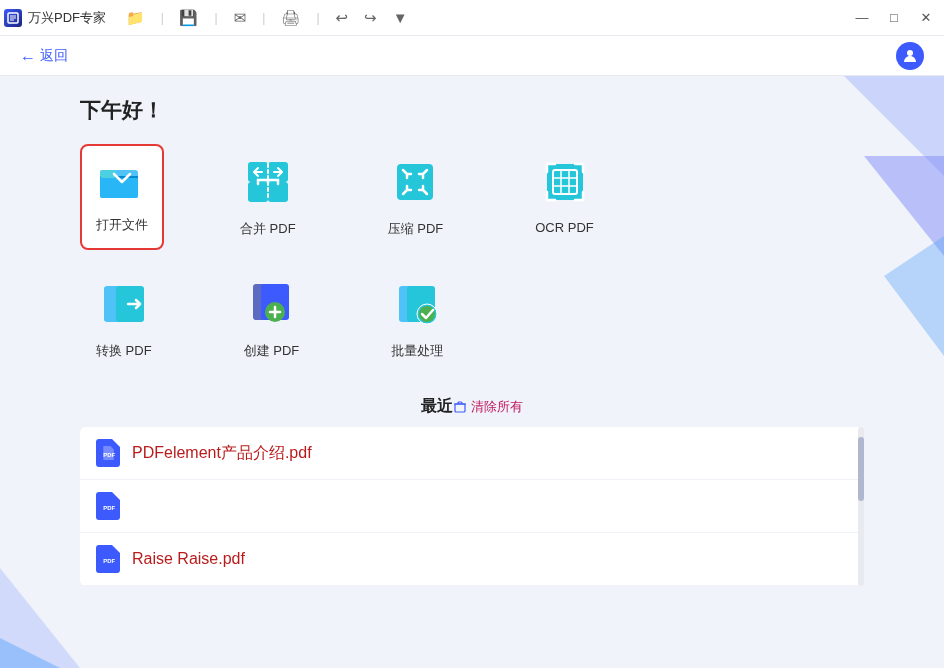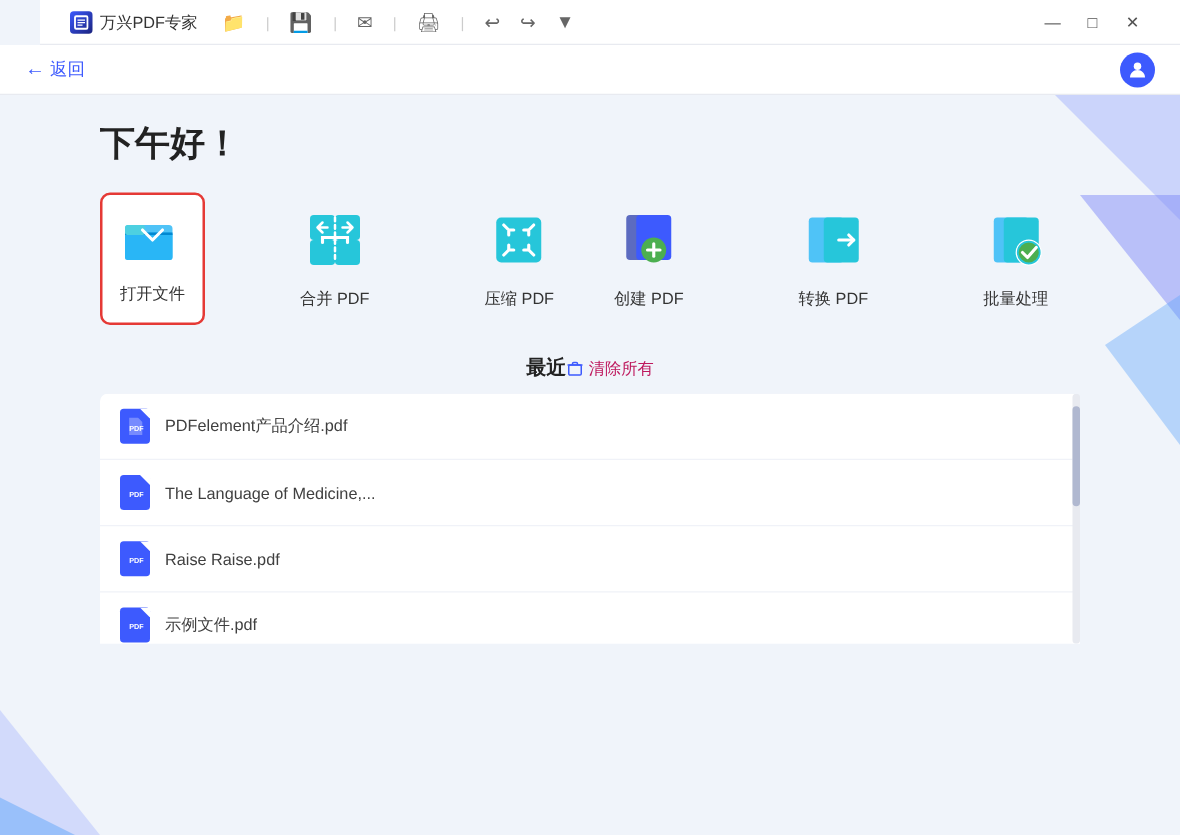--- a/index.html
+++ b/index.html
@@ -11,25 +11,24 @@
       overflow: hidden;
       position: relative;
     }
 
     
     .titlebar {
       background: #fff;
       height: 36px;
       display: flex;
       align-items: center;
-      padding: 0 24px;
+      padding: 0 4px;
       border-bottom: 1px solid #e8eaf0;
       position: relative;
       z-index: 10;
-      margin-left: 32px;
     }
     .titlebar-logo {
       display: flex;
       align-items: center;
       gap: 6px;
       font-size: 13px;
       color: #333;
       font-weight: 500;
     }
     .titlebar-logo-icon {
@@ -113,30 +112,30 @@
     .main-content {
       display: flex;
       flex-direction: column;
       padding: 20px 80px 20px 80px;
       position: relative;
       height: calc(668px - 36px - 40px);
       overflow: hidden;
     }
 
     .greeting {
-      font-size: 28px;
+      font-size: 21px;
       font-weight: 600;
       color: #222;
       margin-bottom: 20px;
     }
 
     
     .action-grid {
       display: flex;
-      flex-direction: row;
+      flex-direction: column;
       gap: 16px;
       margin-bottom: 24px;
     }
     .action-row {
       display: flex;
       gap: 60px;
     }
     .action-item {
       display: flex;
       flex-direction: column;
@@ -220,22 +219,22 @@
       top: 0; right: 0;
       width: 8px; height: 8px;
       background: #fff;
       clip-path: polygon(0 0, 100% 100%, 100% 0);
     }
     .file-icon svg {
       width: 14px;
       height: 14px;
     }
     .file-name {
-      font-size: 13px;
-      color: #404040;
+      font-size: 16px;
+      color: #b91c1c;
     }
 
     
     .recent-scroll-container {
       position: relative;
       max-height: 200px;
       overflow: hidden;
     }
     .scrollbar {
       position: absolute;
@@ -380,48 +379,66 @@
             <rect x="8" y="8" width="36" height="36" rx="4" fill="#26c6da"></rect>
             <path d="M18 18 L14 14 M18 18 L22 18 M18 18 L18 22" stroke="white" stroke-width="2.5" stroke-linecap="round" stroke-linejoin="round"></path>
             <path d="M34 18 L38 14 M34 18 L30 18 M34 18 L34 22" stroke="white" stroke-width="2.5" stroke-linecap="round" stroke-linejoin="round"></path>
             <path d="M18 34 L14 38 M18 34 L22 34 M18 34 L18 30" stroke="white" stroke-width="2.5" stroke-linecap="round" stroke-linejoin="round"></path>
             <path d="M34 34 L38 38 M34 34 L30 34 M34 34 L34 30" stroke="white" stroke-width="2.5" stroke-linecap="round" stroke-linejoin="round"></path>
           </svg>
         </div>
         <span class="action-label">压缩 PDF</span>
       </div>
 
+      <div class="action-item">
+        <div class="action-icon-wrap">
+          <svg width="52" height="52" viewBox="0 0 52 52" fill="none">
+            <rect x="8" y="8" width="36" height="36" rx="4" fill="#26c6da"></rect>
+            <rect x="14" y="14" width="24" height="24" rx="2" fill="none" stroke="white" stroke-width="2"></rect>
+            <line x1="14" y1="22" x2="38" y2="22" stroke="white" stroke-width="1.5"></line>
+            <line x1="14" y1="30" x2="38" y2="30" stroke="white" stroke-width="1.5"></line>
+            <line x1="22" y1="14" x2="22" y2="38" stroke="white" stroke-width="1.5"></line>
+            <line x1="30" y1="14" x2="30" y2="38" stroke="white" stroke-width="1.5"></line>
+
+            <path d="M8 16 L8 8 L16 8" stroke="white" stroke-width="2.5" stroke-linecap="round" stroke-linejoin="round" fill="none"></path>
+            <path d="M36 8 L44 8 L44 16" stroke="white" stroke-width="2.5" stroke-linecap="round" stroke-linejoin="round" fill="none"></path>
+            <path d="M8 36 L8 44 L16 44" stroke="white" stroke-width="2.5" stroke-linecap="round" stroke-linejoin="round" fill="none"></path>
+            <path d="M36 44 L44 44 L44 36" stroke="white" stroke-width="2.5" stroke-linecap="round" stroke-linejoin="round" fill="none"></path>
+          </svg>
+        </div>
+        <span class="action-label">OCR PDF</span>
+      </div>
 
     </div>
 
     <div class="action-row">
+
+      <div class="action-item">
+        <div class="action-icon-wrap">
+          <svg width="52" height="52" viewBox="0 0 52 52" fill="none">
+            <rect x="6" y="8" width="28" height="36" rx="3" fill="#4fc3f7"></rect>
+            <rect x="18" y="8" width="28" height="36" rx="3" fill="#26c6da"></rect>
+            <path d="M30 26 L42 26" stroke="white" stroke-width="2.5" stroke-linecap="round"></path>
+            <path d="M38 22 L42 26 L38 30" stroke="white" stroke-width="2.5" stroke-linecap="round" stroke-linejoin="round" fill="none"></path>
+          </svg>
+        </div>
+        <span class="action-label">转换 PDF</span>
+      </div>
 
       <div class="action-item">
         <div class="action-icon-wrap">
           <svg width="52" height="52" viewBox="0 0 52 52" fill="none">
             <rect x="8" y="6" width="28" height="36" rx="3" fill="#5c6bc0"></rect>
             <rect x="16" y="6" width="28" height="36" rx="3" fill="#3d5afe"></rect>
             <circle cx="30" cy="34" r="10" fill="#4caf50"></circle>
             <line x1="30" y1="29" x2="30" y2="39" stroke="white" stroke-width="2.5" stroke-linecap="round"></line>
             <line x1="25" y1="34" x2="35" y2="34" stroke="white" stroke-width="2.5" stroke-linecap="round"></line>
           </svg>
         </div>
         <span class="action-label">创建 PDF</span>
-      </div>
-
-      <div class="action-item">
-        <div class="action-icon-wrap">
-          <svg width="52" height="52" viewBox="0 0 52 52" fill="none">
-            <rect x="6" y="8" width="28" height="36" rx="3" fill="#4fc3f7"></rect>
-            <rect x="18" y="8" width="28" height="36" rx="3" fill="#26c6da"></rect>
-            <path d="M30 26 L42 26" stroke="white" stroke-width="2.5" stroke-linecap="round"></path>
-            <path d="M38 22 L42 26 L38 30" stroke="white" stroke-width="2.5" stroke-linecap="round" stroke-linejoin="round" fill="none"></path>
-          </svg>
-        </div>
-        <span class="action-label">转换 PDF</span>
       </div>
 
       <div class="action-item">
         <div class="action-icon-wrap">
           <svg width="52" height="52" viewBox="0 0 52 52" fill="none">
             <rect x="8" y="8" width="28" height="36" rx="3" fill="#4fc3f7"></rect>
             <rect x="16" y="8" width="28" height="36" rx="3" fill="#26c6da"></rect>
             <circle cx="36" cy="36" r="10" fill="#26c6da" stroke="#fff" stroke-width="1"></circle>
             <circle cx="36" cy="36" r="8" fill="#4caf50"></circle>
             <path d="M31 36 L35 40 L42 32" stroke="white" stroke-width="2.5" stroke-linecap="round" stroke-linejoin="round" fill="none"></path>
@@ -457,40 +474,31 @@
         </div>
         <span class="file-name">PDFelement产品介绍.pdf</span>
       </div>
 
       <div class="recent-item">
         <div class="file-icon">
           <svg width="10" height="12" viewBox="0 0 10 12" fill="white">
             <text x="1" y="9" font-size="5" fill="white" font-weight="bold">PDF</text>
           </svg>
         </div>
-        <span class="file-name">The Language of Medicine,...</span>
       </div>
 
       <div class="recent-item">
         <div class="file-icon">
           <svg width="10" height="12" viewBox="0 0 10 12" fill="white">
             <text x="1" y="9" font-size="5" fill="white" font-weight="bold">PDF</text>
           </svg>
         </div>
         <span class="file-name">Raise Raise.pdf</span>
       </div>
 
-      <div class="recent-item">
-        <div class="file-icon">
-          <svg width="10" height="12" viewBox="0 0 10 12" fill="white">
-            <text x="1" y="9" font-size="5" fill="white" font-weight="bold">PDF</text>
-          </svg>
-        </div>
-        <span class="file-name">示例文件.pdf</span>
-      </div>
 
     </div>
 
     <div class="scrollbar">
       <div class="scrollbar-thumb"></div>
     </div>
   </div>
 
 </div>
 

